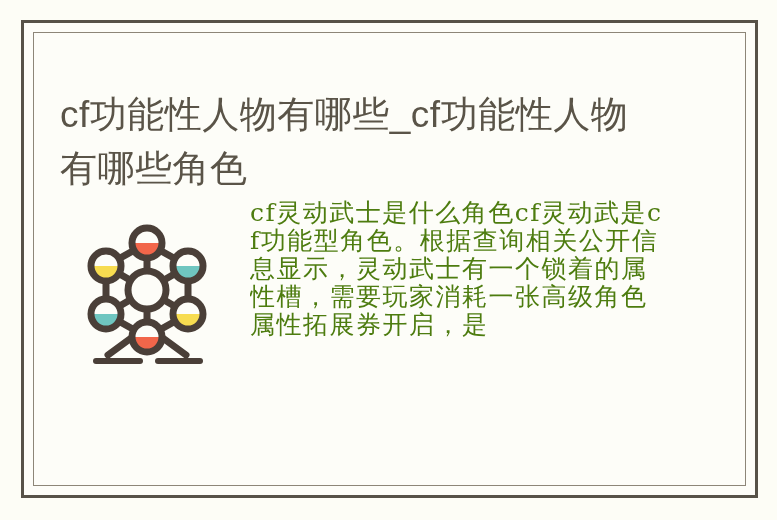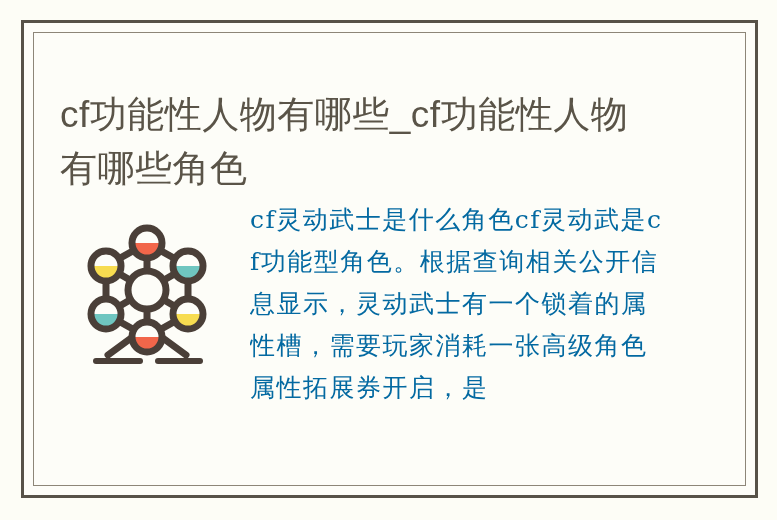--- a/index.html
+++ b/index.html
@@ -79,22 +79,22 @@
   }
   .thumb svg { display: block; width: 130px; height: 150px; }
 
   .body-text {
     position: absolute;
     left: 190px;
     top: 0px;
     width: 420px;
     font-family: "DejaVu Serif", "Liberation Serif", serif;
     font-size: 25px;
-    line-height: 42px;
-    color: #0369a1;
+    line-height: 28px;
+    color: #4d7c0f;
     letter-spacing: 1.5px;
     word-break: break-all;
     overflow: hidden;
     max-height: 260px;
   }
 </style>
 </head>
 <body>
 
 <div class="page">

